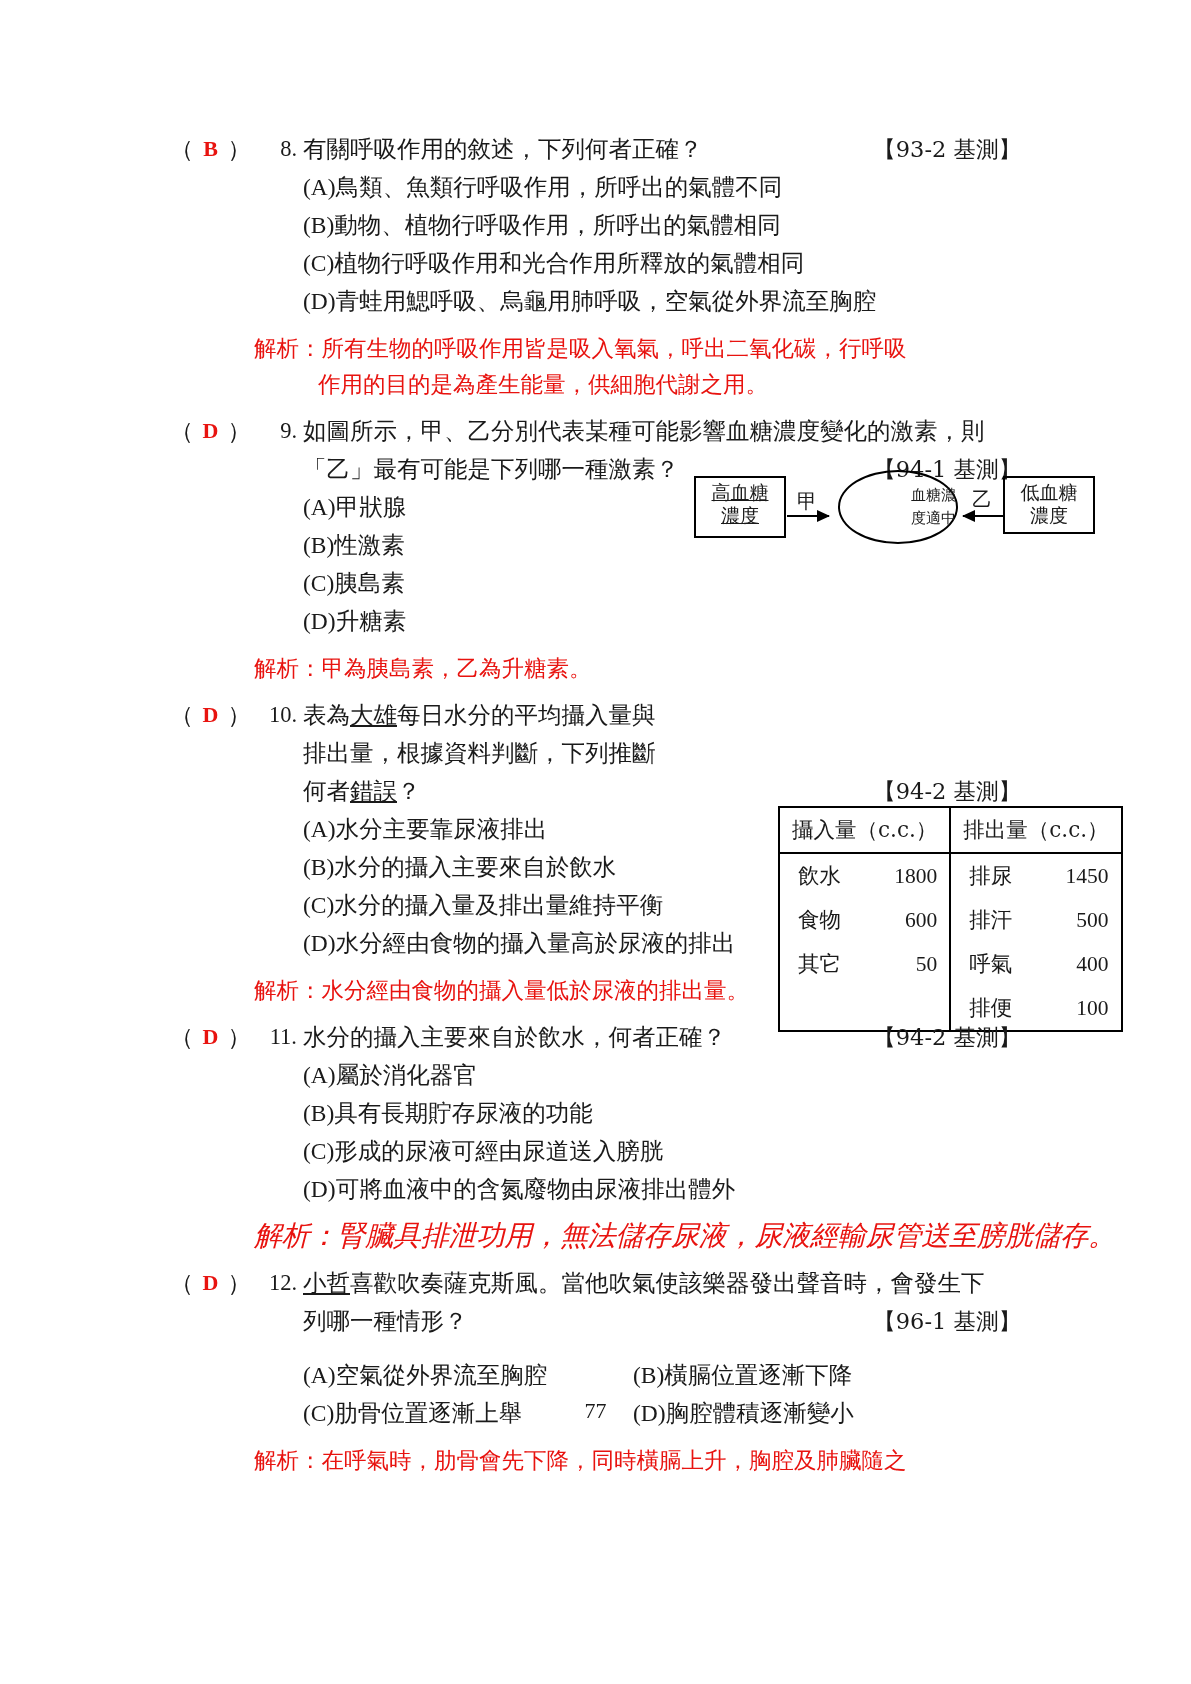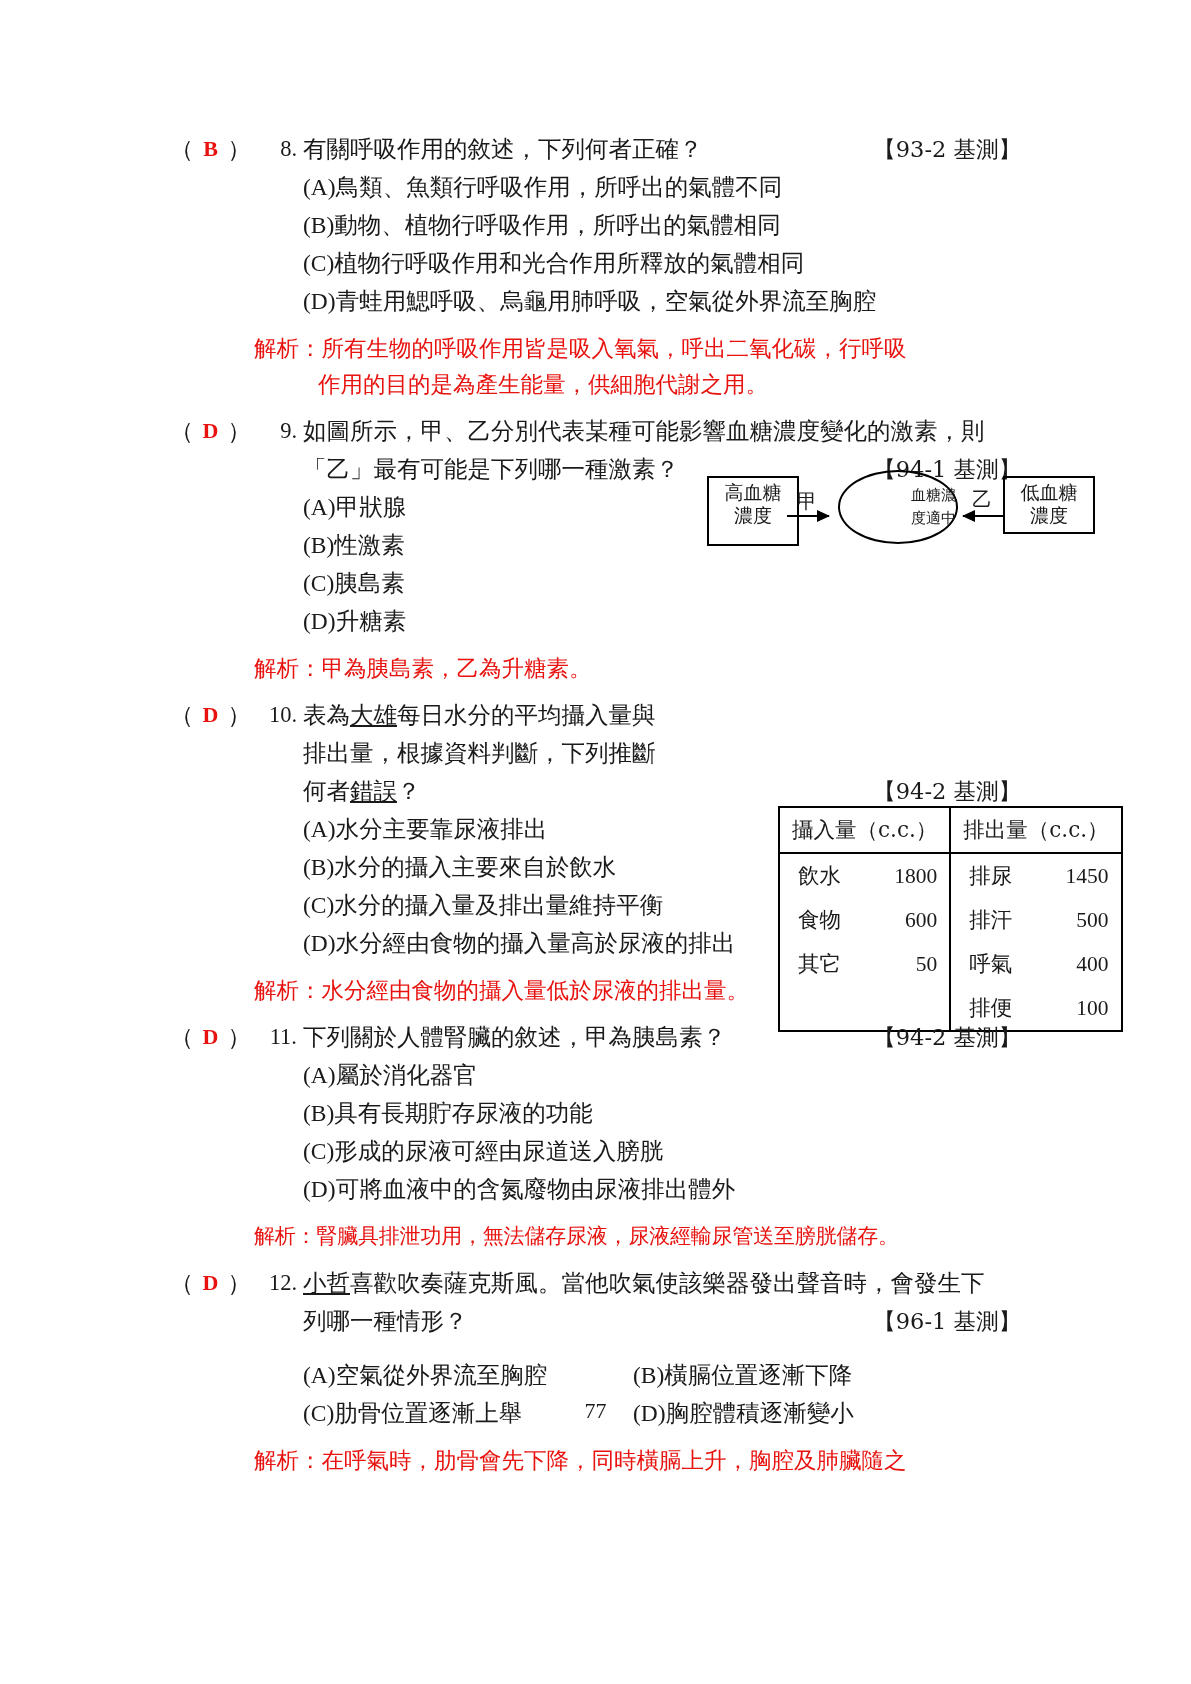--- a/index.html
+++ b/index.html
@@ -95,21 +95,21 @@
     font-size: 22.5px;
     line-height: 36px;
     margin-top: 10px;
     margin-left: 84px;
     white-space: nowrap;
   }
   .expl .l2 {
     display: block;
     padding-left: 64px;
   }
-  .expl.narrow { font-size: 21px; letter-spacing: -0.2px; }
+  .expl.narrow { font-size: 28px; letter-spacing: -0.2px; font-style: italic; }
 
   .uline { text-decoration: underline; text-underline-offset: 2px; }
 
   
   .q9-wrap { position: relative; }
   .diagram {
     position: absolute;
     left: 390px;
     top: -18px;
     width: 400px;
@@ -118,21 +118,21 @@
   .dg-box {
     position: absolute;
     border: 2.2px solid #000;
     box-sizing: border-box;
     font-size: 19px;
     line-height: 23px;
     text-align: center;
     padding-top: 3px;
     font-family: "DejaVu Sans", "Liberation Sans", sans-serif;
   }
-  .dg-box.left  { left: 14px;   top: 6px; width: 92px; height: 70px; }
+  .dg-box.left  { left: 1px;   top: 6px; width: 92px; height: 62px; text-decoration: underline; }
   .dg-box.right { left: 310px; top: 6px; width: 92px; height: 58px; }
   .dg-ellipse {
     position: absolute;
     left: 145px; top: 0px;
     width: 120px; height: 74px;
     border: 2.2px solid #000;
     border-radius: 50%;
     box-sizing: border-box;
     font-size: 15px;
     line-height: 23px;
@@ -399,21 +399,21 @@
   <div class="spacer-sm"></div>
 
   <div class="q">
     <div class="q-head">
       <span class="paren-l">（</span>
       <span class="ans">D</span>
       <span class="paren-r">）</span>
       <span class="qnum">11.</span>
       <span class="qbody">
         <div class="qline">
-          <span class="qtext">下列關於人體腎臟的敘述，甲為胰島素？</span>
+          <span class="qtext">水分的攝入主要來自於飲水，何者正確？</span>
           <span class="src">【94-2 基測】</span>
         </div>
         <span class="opts">
           <div class="opt"><span class="lbl">(A)</span><span>屬於消化器官</span></div>
           <div class="opt"><span class="lbl">(B)</span><span>具有長期貯存尿液的功能</span></div>
           <div class="opt"><span class="lbl">(C)</span><span>形成的尿液可經由尿道送入膀胱</span></div>
           <div class="opt"><span class="lbl">(D)</span><span>可將血液中的含氮廢物由尿液排出體外</span></div>
         </span>
       </span>
     </div>

